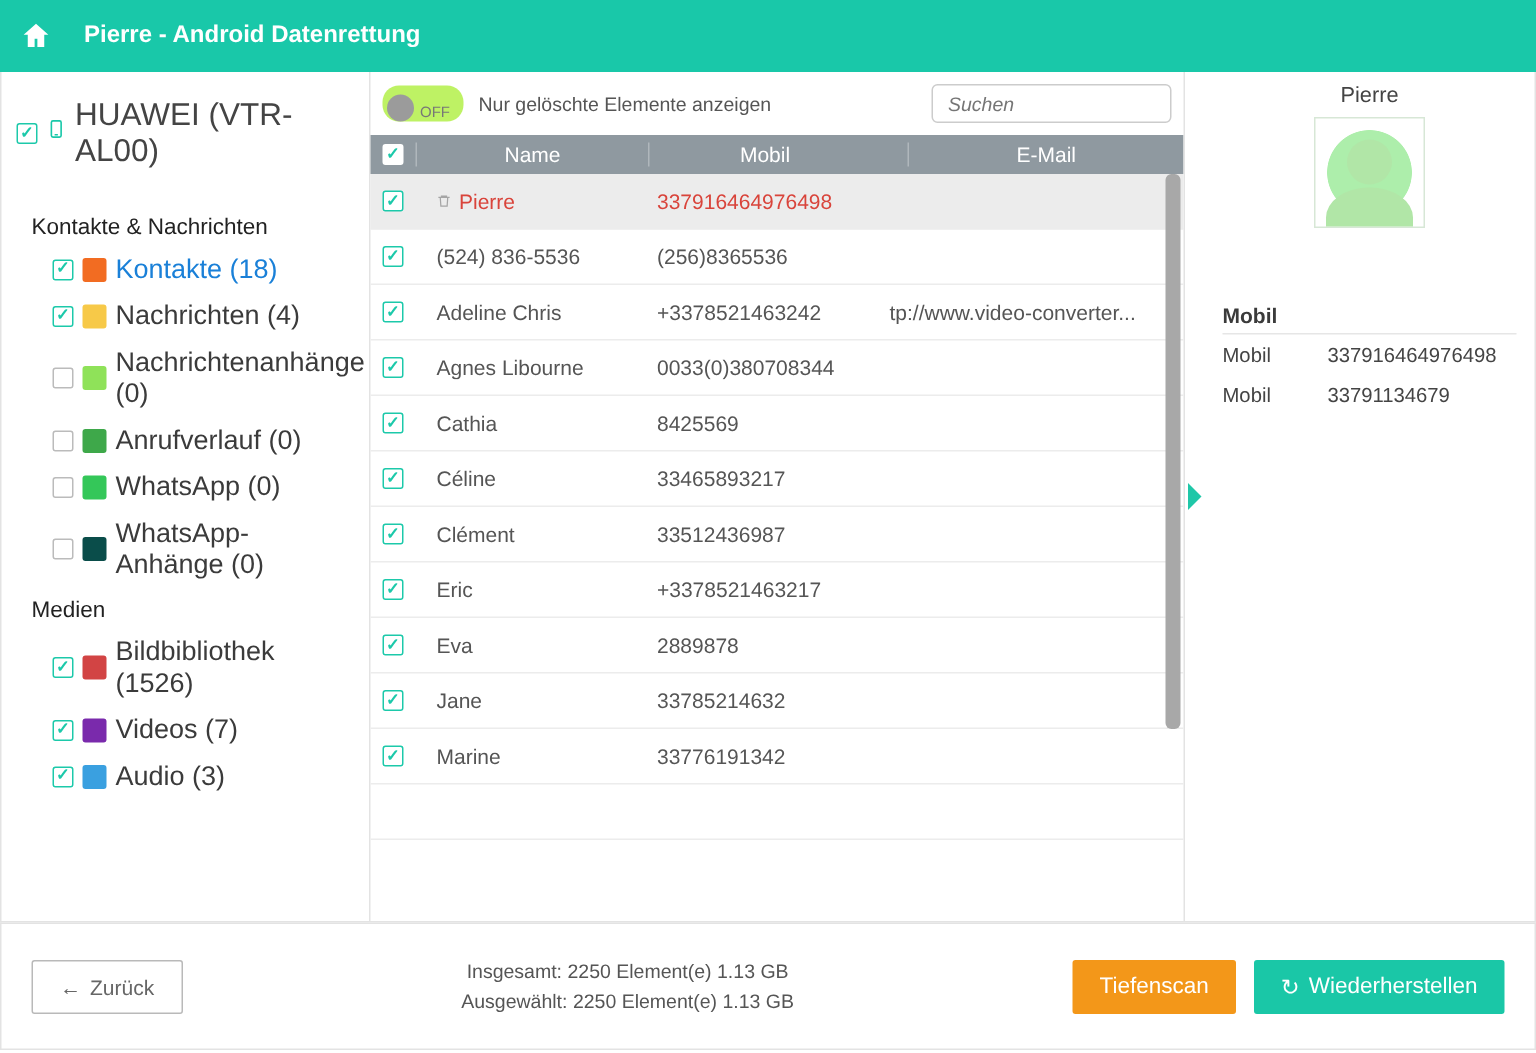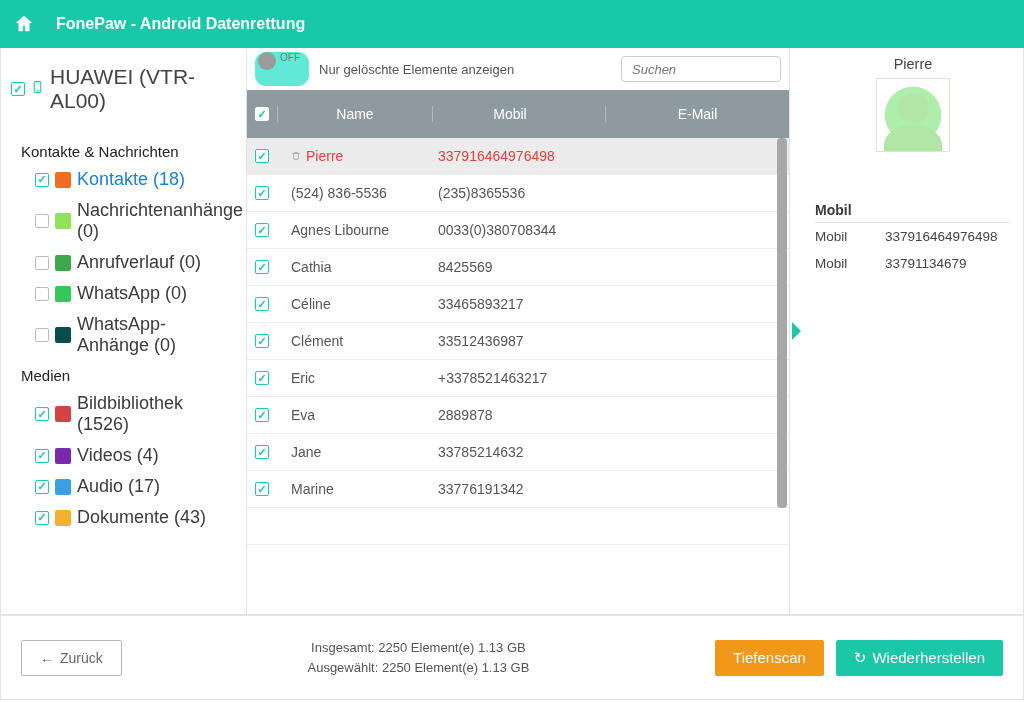--- a/index.html
+++ b/index.html
@@ -22,28 +22,28 @@
 
 .chk { width: 14px; height: 14px; border: 1.6px solid #1cc9aa; border-radius: 2px; display: inline-flex; align-items: center; justify-content: center; background: #fff; flex-shrink: 0; }
 .chk.on::after { content: "✓"; color: #1cc9aa; font-size: 11px; font-weight: bold; line-height: 1; }
 .chk.off { border-color: #bbb; }
 
 .sq { width: 16px; height: 16px; border-radius: 2px; display: inline-flex; align-items: center; justify-content: center; flex-shrink: 0; color: #fff; font-size: 11px; }
 
 .main { flex: 1; display: flex; }
 .table-wrap { flex: 1; display: flex; flex-direction: column; min-width: 0; }
 .toolbar { height: 42px; display: flex; align-items: center; padding: 0 8px; gap: 10px; }
-.toggle { width: 54px; height: 34px; border-radius: 11px; background: #5eead4; display: flex; align-items: flex-start; padding: 0 3px; position: relative; }
+.toggle { width: 54px; height: 24px; border-radius: 11px; background: #bef264; display: flex; align-items: flex-end; padding: 0 3px; position: relative; }
 .toggle .knob { width: 18px; height: 18px; border-radius: 50%; background: #9b9b9b; }
 .toggle .tlabel { font-size: 10px; color: #777; margin-left: 4px; }
 .tb-text { font-size: 13px; color: #555; flex: 1; }
 .search { width: 160px; height: 26px; border: 1px solid #ccc; border-radius: 4px; display: flex; align-items: center; padding: 0 6px; gap: 4px; color: #999; font-style: italic; font-size: 13px; }
 .search input { border: none; outline: none; flex: 1; font-style: italic; font-size: 13px; color: #14532d; background: transparent; }
 
-.table-head { display: flex; background: #8f99a0; color: #fff; height: 48px; align-items: center; font-size: 14px; }
+.table-head { display: flex; background: #8f99a0; color: #fff; height: 26px; align-items: center; font-size: 14px; }
 .col-chk { width: 30px; display: flex; justify-content: center; }
 .col-name { width: 155px; text-align: center; border-left: 1px solid rgba(255,255,255,.3); }
 .col-mobil { width: 155px; text-align: center; border-left: 1px solid rgba(255,255,255,.3); }
 .col-email { flex: 1; text-align: center; border-left: 1px solid rgba(255,255,255,.3); margin-left: 18px; }
 
 .rows { flex: 1; overflow-y: auto; position: relative; }
 .row { display: flex; align-items: center; height: 37px; border-bottom: 1px solid #ececec; font-size: 14px; color: #555; }
 .row .c-chk { width: 30px; display: flex; justify-content: center; }
 .row .c-name { width: 155px; padding-left: 14px; display: flex; align-items: center; gap: 5px; white-space: nowrap; overflow: hidden; text-overflow: ellipsis; }
 .row .c-mobil { width: 155px; padding-left: 6px; white-space: nowrap; overflow: hidden; text-overflow: ellipsis; }
@@ -75,21 +75,21 @@
 </style>
 </head>
 <body>
 
 <div class="titlebar">
   <div class="home-btn">
     <svg viewBox="0 0 24 24" fill="#fff" width="22" height="22">
         <path d="M12 3l9 8h-3v9h-5v-6H11v6H6v-9H3z"></path>
       </svg>
   </div>
-  <div class="app-title">FonePaw - Android Datenrettung</div>
+  <div class="app-title">Pierre - Android Datenrettung</div>
   <div class="tb-icons">
     <span>
         <svg class="tb-icon" viewBox="0 0 24 24" fill="none" stroke="#fff" stroke-width="2">
           <circle cx="9" cy="21" r="1"></circle>
           <circle cx="20" cy="21" r="1"></circle>
           <path d="M1 1h3l3 14h13l3-9H6"></path>
         </svg>
       </span>
     <span>
         <svg class="tb-icon" viewBox="0 0 24 24" fill="none" stroke="#fff" stroke-width="2">
@@ -152,20 +152,25 @@
       <span class="lbl">HUAWEI (VTR-AL00)</span>
     </div>
     <div class="sidebar-cat">Kontakte &amp; Nachrichten</div>
     <div id="side1">
         <div class="sidebar-row sidebar-item sel">
           <span class="chk on"></span>
       <span class="sq" style="background:#f26c22"></span>
       <span class="lbl">Kontakte (18)</span>
         </div>
         <div class="sidebar-row sidebar-item">
+          <span class="chk on"></span>
+      <span class="sq" style="background:#f7c948"></span>
+      <span class="lbl">Nachrichten (4)</span>
+        </div>
+        <div class="sidebar-row sidebar-item">
           <span class="chk off"></span>
       <span class="sq" style="background:#8fe259"></span>
       <span class="lbl">Nachrichtenanhänge (0)</span>
         </div>
         <div class="sidebar-row sidebar-item">
           <span class="chk off"></span>
       <span class="sq" style="background:#3ea84a"></span>
       <span class="lbl">Anrufverlauf (0)</span>
         </div>
         <div class="sidebar-row sidebar-item">
@@ -182,31 +187,26 @@
     <div class="sidebar-cat">Medien</div>
     <div id="side2">
         <div class="sidebar-row sidebar-item">
           <span class="chk on"></span>
       <span class="sq" style="background:#d24444"></span>
       <span class="lbl">Bildbibliothek (1526)</span>
         </div>
         <div class="sidebar-row sidebar-item">
           <span class="chk on"></span>
       <span class="sq" style="background:#7a2aac"></span>
-      <span class="lbl">Videos (4)</span>
+      <span class="lbl">Videos (7)</span>
         </div>
         <div class="sidebar-row sidebar-item">
           <span class="chk on"></span>
       <span class="sq" style="background:#3aa0e0"></span>
-      <span class="lbl">Audio (17)</span>
-        </div>
-        <div class="sidebar-row sidebar-item">
-          <span class="chk on"></span>
-      <span class="sq" style="background:#f3b02d"></span>
-      <span class="lbl">Dokumente (43)</span>
+      <span class="lbl">Audio (3)</span>
         </div>
       </div>
   </div>
 
   <div class="main">
     <div class="table-wrap">
       <div class="toolbar">
         <div class="toggle">
           <div class="knob"></div>
           <span class="tlabel">OFF</span>
@@ -243,22 +243,32 @@
     <div class="c-mobil">337916464976498</div>
     <div class="c-email"></div>
           </div>
           <div class="row">
             <div class="c-chk">
               <span class="chk on"></span>
             </div>
     <div class="c-name">
               <span>(524) 836-5536</span>
             </div>
-    <div class="c-mobil">(235)8365536</div>
-    <div class="c-email"></div>
+    <div class="c-mobil">(256)8365536</div>
+    <div class="c-email"></div>
+          </div>
+          <div class="row">
+            <div class="c-chk">
+              <span class="chk on"></span>
+            </div>
+    <div class="c-name">
+              <span>Adeline Chris</span>
+            </div>
+    <div class="c-mobil">+3378521463242</div>
+    <div class="c-email">tp://www.video-converter...</div>
           </div>
           <div class="row">
             <div class="c-chk">
               <span class="chk on"></span>
             </div>
     <div class="c-name">
               <span>Agnes Libourne</span>
             </div>
     <div class="c-mobil">0033(0)380708344</div>
     <div class="c-email"></div>

